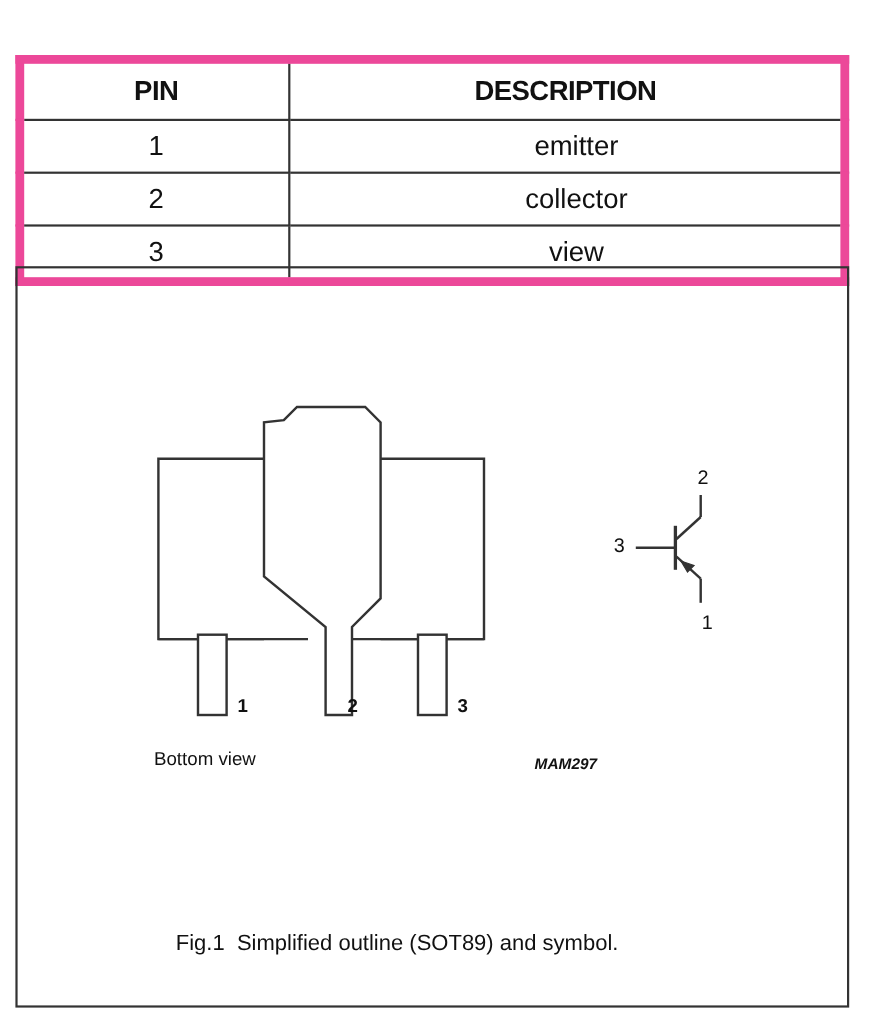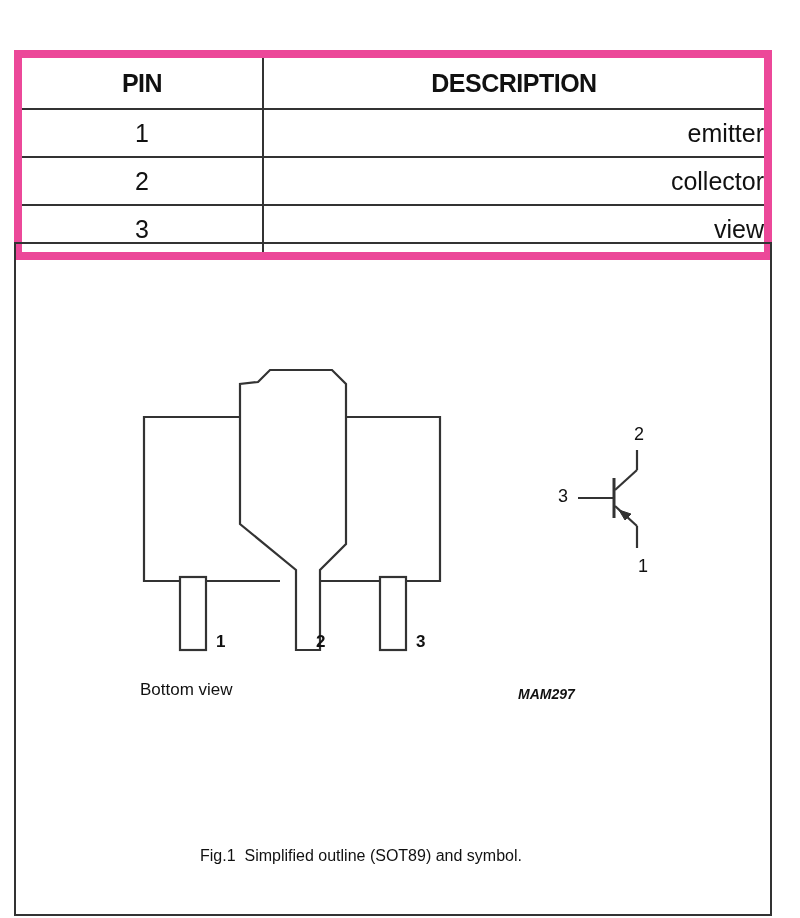--- a/index.html
+++ b/index.html
@@ -4,29 +4,29 @@
   <style>
     html, body { margin: 0; padding: 0; background: #ffffff; }
     body { width: 800px; height: 918px; position: relative; overflow: hidden;
            font-family: "Liberation Sans", sans-serif; color: #111; }
     .pin-table { position: absolute; left: 14px; top: 12px; width: 758px;
                  border-collapse: collapse; border: 8px solid #ec4899; margin-top: 38px; }
     .pin-table th, .pin-table td { border: 2px solid #333; padding: 0; height: 46px;
                  font-size: 25px; }
     .pin-table th { font-weight: bold; text-align: center; height: 50px; letter-spacing: -0.5px; }
     .pin-table td.pin { text-align: center; width: 240px; }
-    .pin-table td.desc { text-align: right; padding-left: 20px; }
+    .pin-table td.desc { text-align: center; padding-left: 20px; }
     .pin-table th.pin { width: 240px; }
     .figure-box { position: absolute; left: 14px; top: 242px; width: 754px; height: 670px;
                   border: 2px solid #333; }
     svg.drawing { position: absolute; left: 0; top: 0; }
     .label { position: absolute; font-family: "Liberation Sans", sans-serif; }
     .bottom-view { left: 124px; top: 436px; font-size: 17px; }
-    .code { left: 470px; top: 442px; font-size: 14px; font-weight: bold; font-style: italic; margin-left: 32px; }
-    .caption { left: 0; width: 690px; top: 603px; text-align: center; font-size: 16px; }
+    .code { left: 470px; top: 442px; font-size: 14px; font-weight: bold; font-style: italic; }
+    .caption { left: 0; width: 690px; top: 603px; text-align: center; font-size: 20px; }
     .pinnum { position: absolute; font-size: 17px; font-weight: bold; }
     .symnum { position: absolute; font-size: 18px; }
   </style>
 </head>
 <body>
 
 <table class="pin-table">
   <thead>
     <tr>
       <th class="pin">PIN</th>

